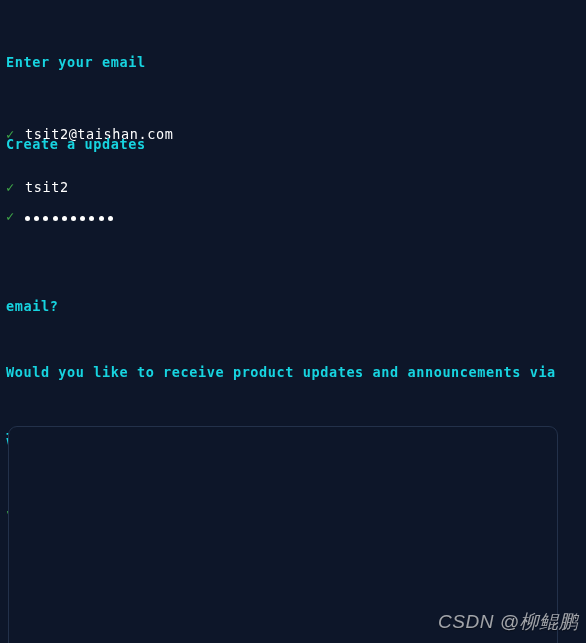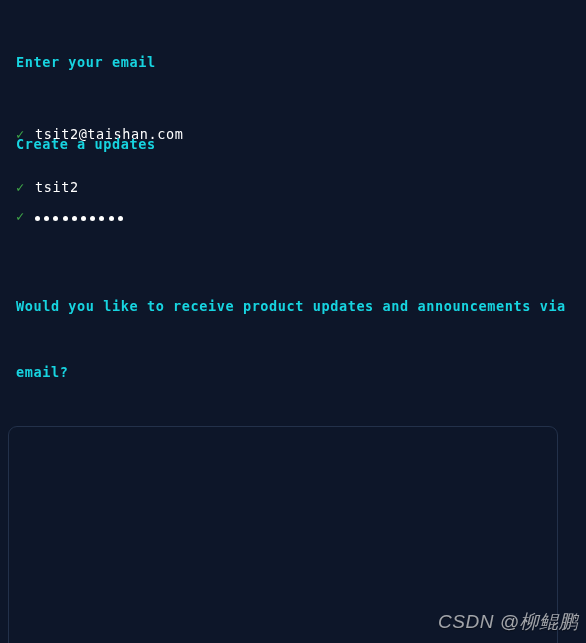--- a/index.html
+++ b/index.html
@@ -21,21 +21,21 @@
     left: 0;
     top: 0;
     width: 586px;
     height: 643px;
     background: #0d1629;
   }
 
   
   .block {
     position: absolute;
-    left: 16px;
+    left: 6px;
   }
 
   .question {
     color: #17d4e0;
     font-weight: bold;
     font-size: 13.5px;
     line-height: 22px;
     letter-spacing: 0.6px;
     white-space: pre;
   }
@@ -152,22 +152,22 @@
 
   <div class="block" id="blk-username">
     <div class="answer">
       <span class="check">✓</span>
       <span class="answer-text">tsit2</span>
     </div>
   </div>
 
   <div class="block" id="blk-updates">
     <div class="question">
+      <span class="qline">email?</span>
       <span class="qline">Would you like to receive product updates and announcements via</span>
-      <span class="qline">email?</span>
       <span class="qline">Type "y" for yes or "n" for no</span>
     </div>
     <div class="answer">
       <span class="check">✓</span>
       <span class="answer-text">y</span>
     </div>
   </div>
 
   <div class="block" id="blk-verify">
     <div class="question">

